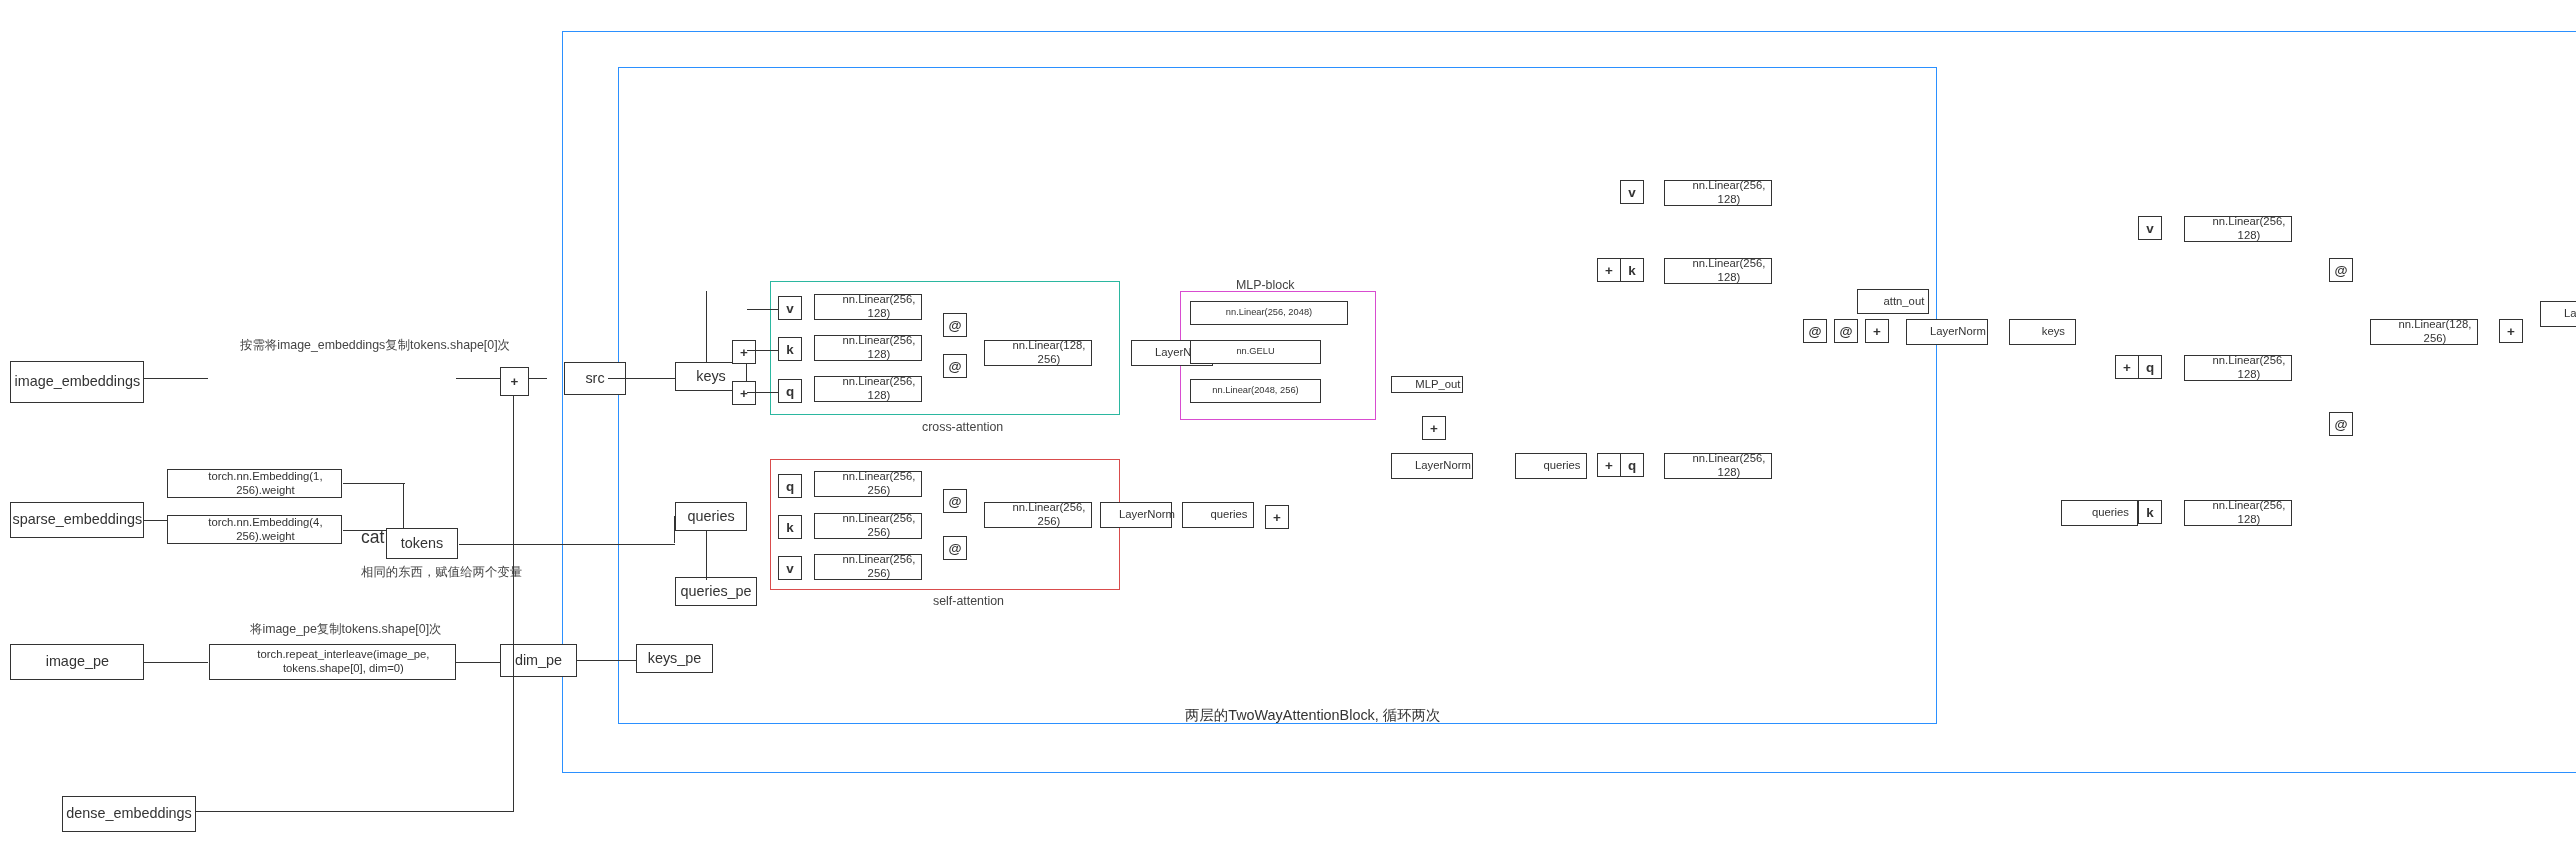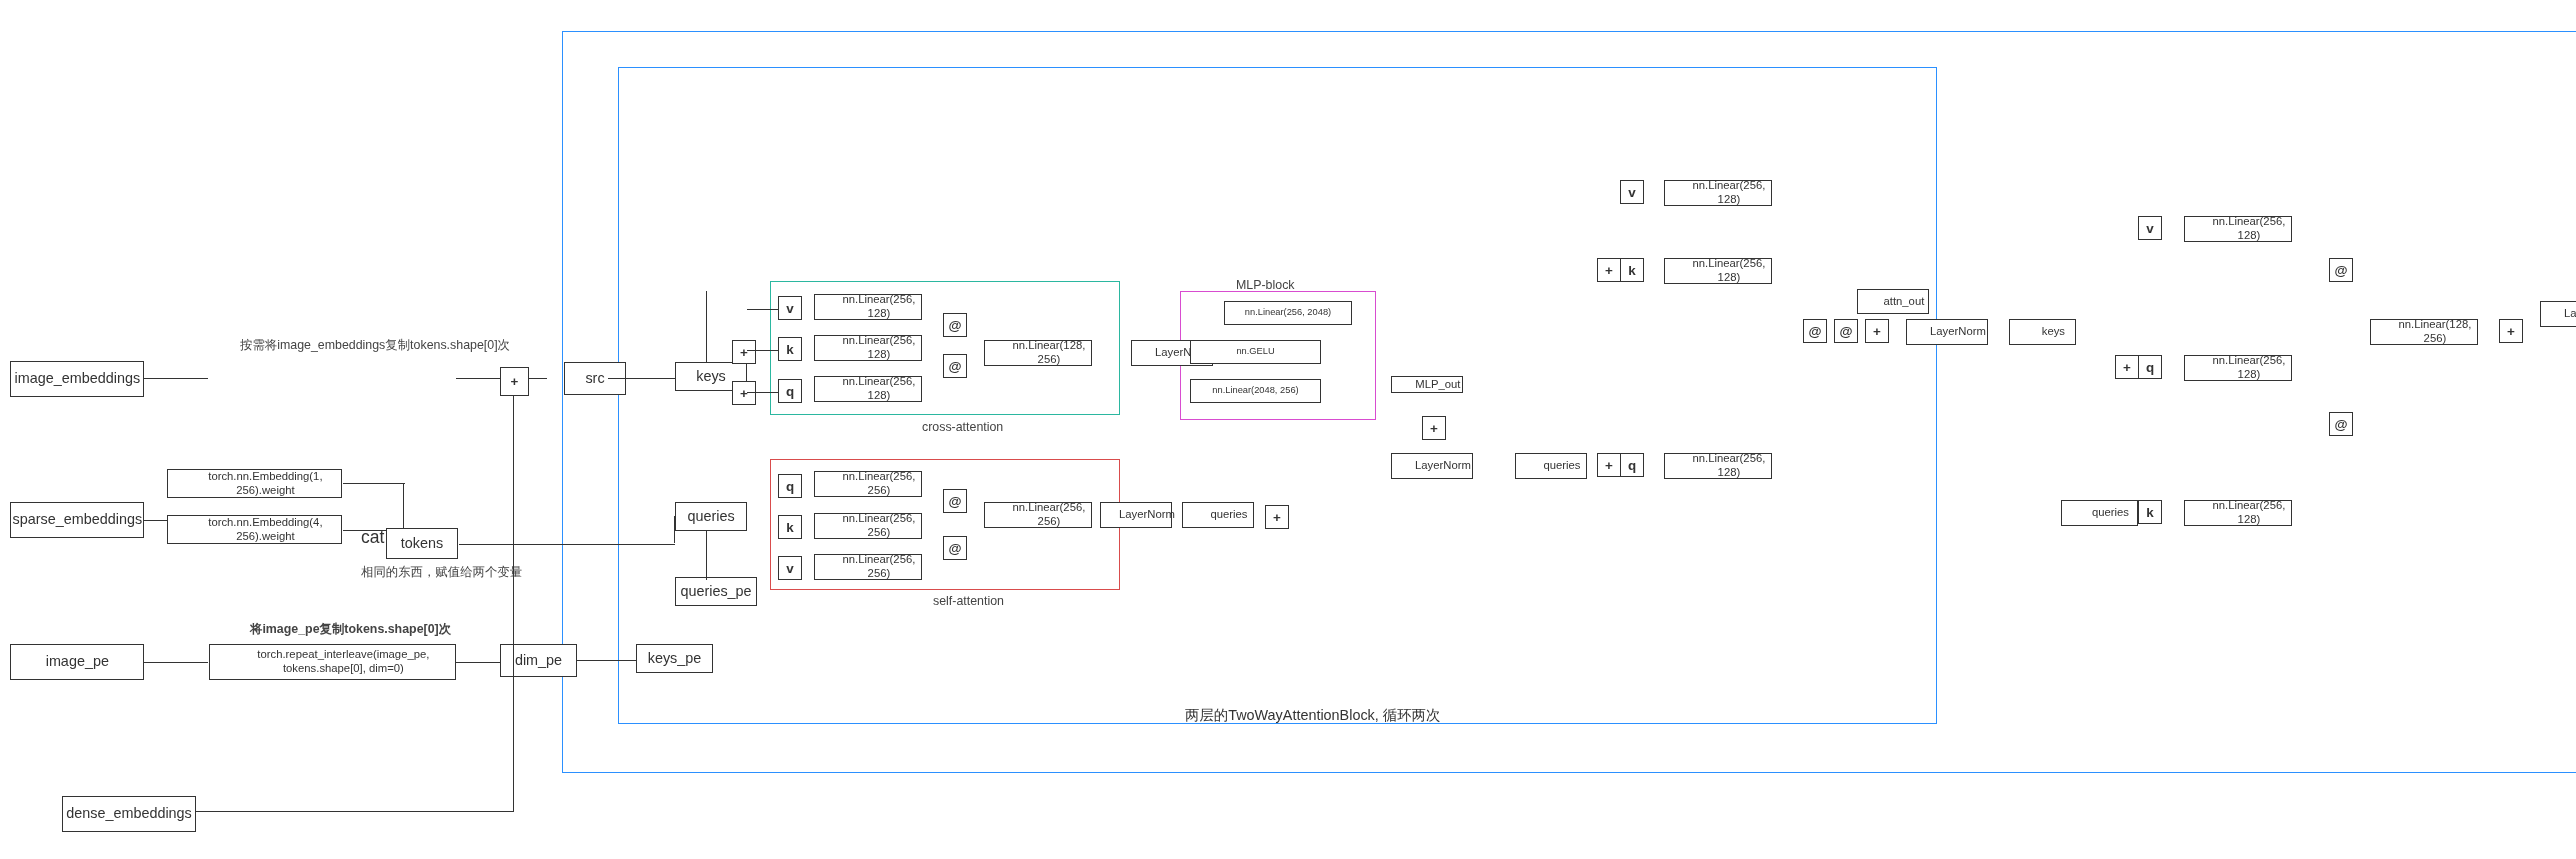--- a/index.html
+++ b/index.html
@@ -78,36 +78,36 @@
 
   <div class="frame frame-blue" style="left:562px; top:31px;  width:2190px; height:742px;"></div>
   <div class="frame frame-blue" style="left:618px; top:67px; width:1319px; height:657px;"></div>
 
   <div class="frame frame-teal" style="left:770px; top:281px;  width:350px; height:134px;"></div>
   <div class="frame frame-red" style="left:770px; top:459px;  width:350px; height:131px;"></div>
   <div class="frame frame-magenta" style="left:1180px; top:291px;  width:196px; height:129px;"></div>
 
   <div class="label" style="left:1185px; top:706px;">两层的TwoWayAttentionBlock, 循环两次</div>
 
-  <div class="box" style="left:10.3px;  top:361px;  width:134px; height:36px;">image_embeddings</div>
+  <div class="box" style="left:10.3px;  top:361px;  width:134px; height:42px;">image_embeddings</div>
   <div class="box" style="left:10.3px;  top:502px;  width:134px; height:36px;">sparse_embeddings</div>
   <div class="box" style="left:10.3px;  top:644px; width:134px; height:36px;">image_pe</div>
   <div class="box" style="left:62px; top:796px; width:134px; height:36px;">dense_embeddings</div>
 
   <div class="label note" style="left:240px; top:337px;">按需将image_embeddings复制tokens.shape[0]次</div>
 
   <div class="box small" style="left:167px; top:469px;  width:175px; height:29px;">torch.nn.Embedding(1, 256).weight</div>
   <div class="box small" style="left:167px; top:515px; width:175px; height:29px;">torch.nn.Embedding(4, 256).weight</div>
 
   <div class="box" style="left:386px; top:528px; width:72px; height:31px;">tokens</div>
   <div class="label" style="left:361px; top:527px; font-size:17.5px;">cat</div>
   <div class="label note" style="left:361px; top:564px;">相同的东西，赋值给两个变量</div>
 
   <div class="box small" style="left:209px; top:644px; width:247px; height:36px;">torch.repeat_interleave(image_pe, tokens.shape[0], dim=0)</div>
-  <div class="label note" style="left:250px; top:621px;font-weight:bold;">将image_pe复制tokens.shape[0]次</div>
+  <div class="label note" style="left:250px; top:621px;">将image_pe复制tokens.shape[0]次</div>
 
   <div class="op" style="left:500px; top:367px; width:29px; height:29px;">+</div>
   <div class="box" style="left:564px; top:362px; width:62px; height:33px;">src</div>
   <div class="box" style="left:500px; top:644px; width:77px; height:33px;">dim_pe</div>
 
   <div class="box" style="left:675px; top:362px;  width:72px; height:29px;">keys</div>
   <div class="box" style="left:675px; top:502px;  width:72px; height:29px;">queries</div>
   <div class="box" style="left:675px; top:577px; width:82px; height:29px;">queries_pe</div>
   <div class="box" style="left:636px; top:644px; width:77px; height:29px;">keys_pe</div>
 
@@ -134,21 +134,21 @@
   <div class="box small" style="left:814px; top:554px; width:108px; height:26px;">nn.Linear(256, 256)</div>
   <div class="op sq" style="left:943px; top:489px;">@</div>
   <div class="op sq" style="left:943px; top:536px;">@</div>
   <div class="box small" style="left:984px; top:502px; width:108px; height:26px;">nn.Linear(256, 256)</div>
   <div class="label note" style="left:933px; top:594px;">self-attention</div>
   <div class="box small" style="left:1100px; top:502px; width:72px; height:26px;">LayerNorm</div>
   <div class="box small" style="left:1182px; top:502px; width:72px; height:26px;">queries</div>
   <div class="op sq" style="left:1265px; top:505px;">+</div>
 
   <div class="label note" style="left:1236px; top:278px;">MLP-block</div>
-  <div class="box tiny" style="left:1190px; top:301px; width:128px; height:24px;margin-left:34px;">nn.Linear(256, 2048)</div>
+  <div class="box tiny" style="left:1190px; top:301px; width:158px; height:24px;">nn.Linear(256, 2048)</div>
   <div class="box tiny" style="left:1190px; top:340px; width:131px; height:24px;">nn.GELU</div>
   <div class="box tiny" style="left:1190px; top:379px; width:131px; height:24px;">nn.Linear(2048, 256)</div>
   <div class="box small" style="left:1391px; top:376px; width:72px; height:17px;">MLP_out</div>
   <div class="op sq" style="left:1422px; top:416px;">+</div>
   <div class="box small" style="left:1391px; top:453px; width:82px; height:26px;">LayerNorm</div>
   <div class="box small" style="left:1515px; top:453px; width:72px; height:26px;">queries</div>
 
   <div class="op sq" style="left:1620px; top:180px;">v</div>
   <div class="box small" style="left:1664px; top:180px; width:108px; height:26px;">nn.Linear(256, 128)</div>
   <div class="op sq" style="left:1620px; top:258px;">k</div>

